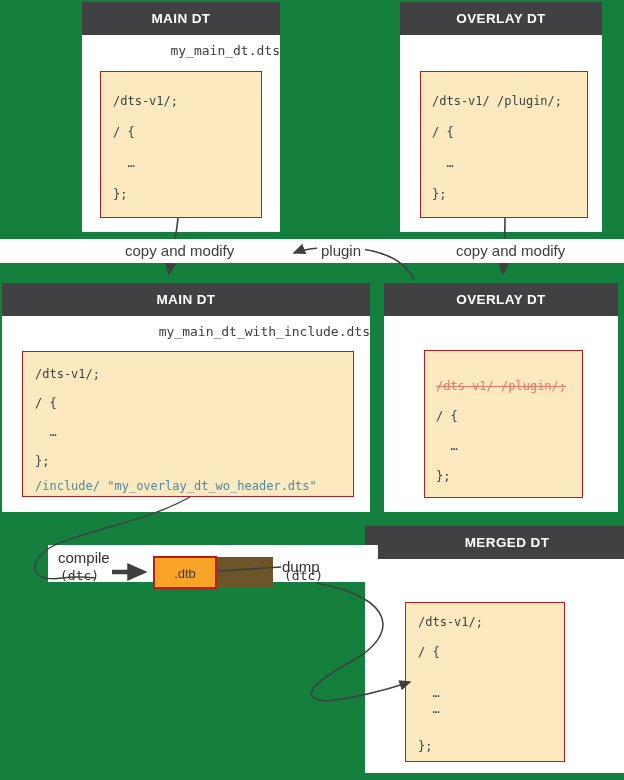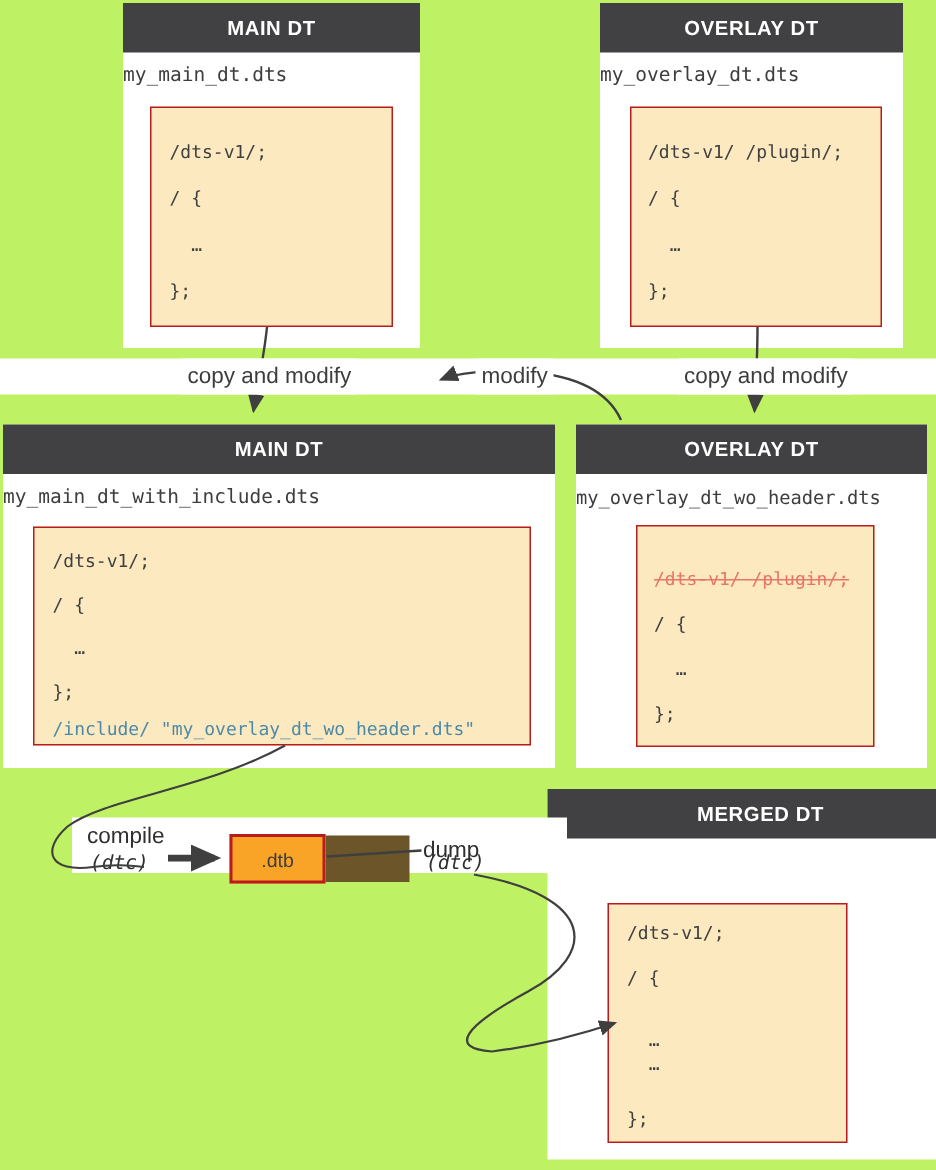--- a/index.html
+++ b/index.html
@@ -1,32 +1,32 @@
 <!DOCTYPE html>
 <html><head>
 <meta charset="utf-8">
 <style>
   * { margin:0; padding:0; box-sizing:border-box; }
   html,body { background:#676767; }
   #canvas {
     position:relative; width:624px; height:780px;
-    background:#bef264; overflow:hidden;
+    background:#15803d; overflow:hidden;
     font-family:"Liberation Sans", sans-serif;
     padding-left:18px;
   }
   .card { position:absolute; background:#ffffff; }
   .card-header {
     position:absolute; left:0; top:0; right:0; height:33px;
     background:#414143; color:#ffffff;
     font-size:13.5px; font-weight:bold; letter-spacing:.4px;
     text-align:center; line-height:33px;
   }
   .file-title {
     position:absolute; left:0; right:0; top:41px;
-    text-align:left; color:#3d3d3d;
+    text-align:right; color:#3d3d3d;
     font-family:"DejaVu Sans Mono", monospace; font-size:13px;
   }
   .code-box {
     position:absolute; background:#FCE9C0; border:1px solid #b91c1c;
     font-family:"DejaVu Sans Mono", monospace; font-size:12px; color:#3f3f3f;
   }
   .code-line { white-space:pre; }
   .code-include { color:#4a8aa8; }
   .code-strike { color:#e8756a; text-decoration:line-through; }
 
@@ -53,21 +53,21 @@
   #card-mid-main .code-box   { left:20px; top:68px; width:332px; height:146px; padding:8px 12px 0; }
   #card-mid-main .code-line  { line-height:29px; }
   #card-mid-main .code-include { line-height:20px; }
   #card-mid-overlay{ left:384px; top:283px; width:234px; height:229px; }
   #card-mid-overlay .code-box{ left:40px; top:67px; width:159px; height:148px; padding:20px 11px 0; }
   #card-mid-overlay .code-line { line-height:30px; }
 
   
   #compile-strip { position:absolute; left:48px; top:545px; width:330px; height:37px; background:#ffffff; }
   .tool-label   { position:absolute; color:#2f2f2f; font-size:15px; }
-  .tool-sub     { position:absolute; color:#2f2f2f; font-size:13px; font-family:"DejaVu Sans Mono", monospace;font-style:italic; }
+  .tool-sub     { position:absolute; color:#2f2f2f; font-size:13px; font-family:"DejaVu Sans Mono", monospace; }
   #compile-label { left:10px; top:4px; }
   #compile-sub   { left:12px; top:23px; }
   #dump-label    { left:234px; top:13px; }
   #dump-sub      { left:236px; top:23px; }
   #dtb-box {
     position:absolute; left:105px; top:11px; width:64px; height:33px;
     background:#F9A426; border:2px solid #b91c1c;
     color:#3d3d3d; font-size:13px; text-align:center; line-height:31px;
   }
   #dtb-shadow { position:absolute; left:169px; top:12px; width:56px; height:31px; background:#6C5528; }
@@ -94,21 +94,20 @@
     <div class="code-box">
       <div class="code-line">/dts-v1/;</div>
       <div class="code-line">/ {</div>
       <div class="code-line">  …</div>
       <div class="code-line">};</div>
     </div>
   </div>
 
   <div class="card" id="card-top-overlay">
     <div class="card-header">OVERLAY DT</div>
-    <div class="file-title">my_overlay_dt.dts</div>
     <div class="code-box">
       <div class="code-line">/dts-v1/ /plugin/;</div>
       <div class="code-line">/ {</div>
       <div class="code-line">  …</div>
       <div class="code-line">};</div>
     </div>
   </div>
 
   <div class="card" id="card-mid-main">
     <div class="card-header">MAIN DT</div>
@@ -117,21 +116,20 @@
       <div class="code-line">/dts-v1/;</div>
       <div class="code-line">/ {</div>
       <div class="code-line">  …</div>
       <div class="code-line">};</div>
       <div class="code-line code-include">/include/ "my_overlay_dt_wo_header.dts"</div>
     </div>
   </div>
 
   <div class="card" id="card-mid-overlay">
     <div class="card-header">OVERLAY DT</div>
-    <div class="file-title" style="font-size:12.5px;">my_overlay_dt_wo_header.dts</div>
     <div class="code-box">
       <div class="code-line code-strike">/dts-v1/ /plugin/;</div>
       <div class="code-line">/ {</div>
       <div class="code-line">  …</div>
       <div class="code-line">};</div>
     </div>
   </div>
 
   <div class="card" id="card-merged">
     <div class="card-header">MERGED DT</div>
@@ -180,16 +178,16 @@
     <path d="M 190,497 C 138,526 70,532 45,551 C 27,567 33,582 62,578 C 76,576 86,577 96,578" fill="none" stroke="#3f3f3f" stroke-width="1.4"></path>
 
     <path d="M 112,572 L 143,572" fill="none" stroke="#3f3f3f" stroke-width="4.5" marker-end="url(#arrBig)"></path>
 
     <path d="M 218,571 L 281,567" fill="none" stroke="#3f3f3f" stroke-width="1.6"></path>
 
     <path d="M 316,583 C 398,598 398,636 352,661 C 310,684 298,699 328,701 Q 368,696 410,682" fill="none" stroke="#3f3f3f" stroke-width="1.5" marker-end="url(#arr2)"></path>
   </svg>
 
   <div class="band-label" id="label-copy-left">copy and modify</div>
-  <div class="band-label" id="label-include">modify</div>
+  <div class="band-label" id="label-include">plugin</div>
   <div class="band-label" id="label-copy-right">copy and modify</div>
 
 </div>
 
 </body></html>

